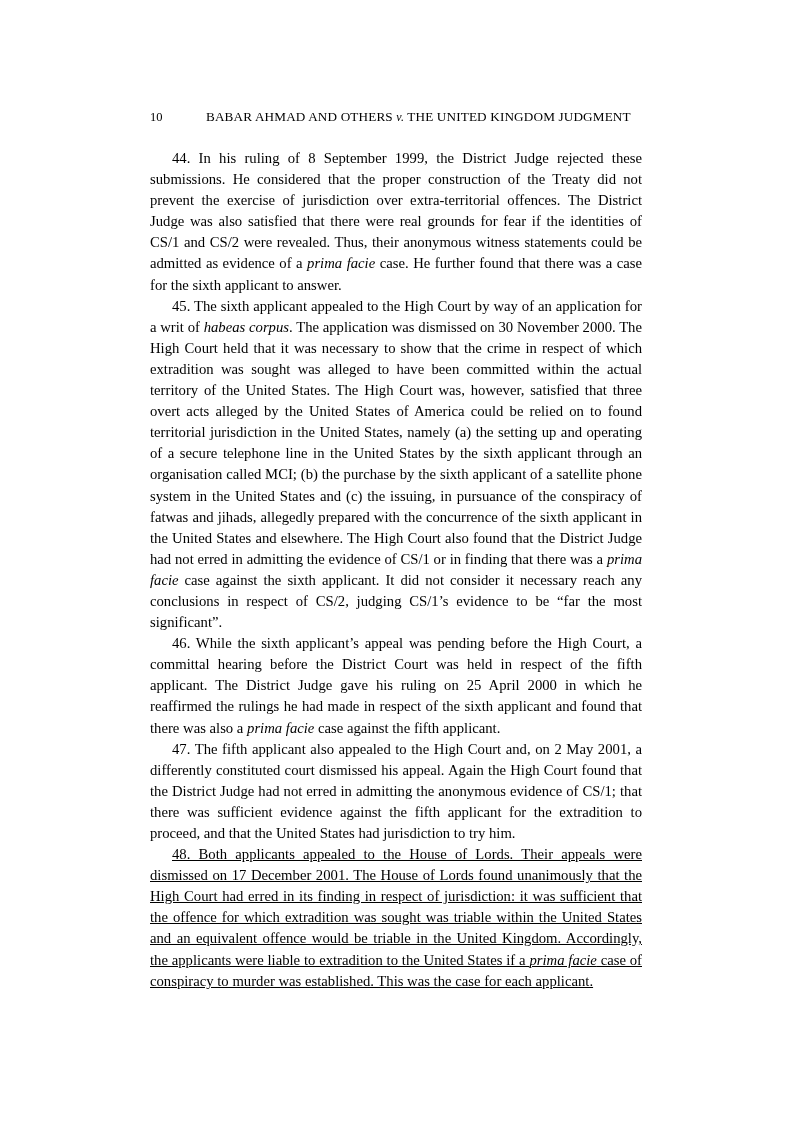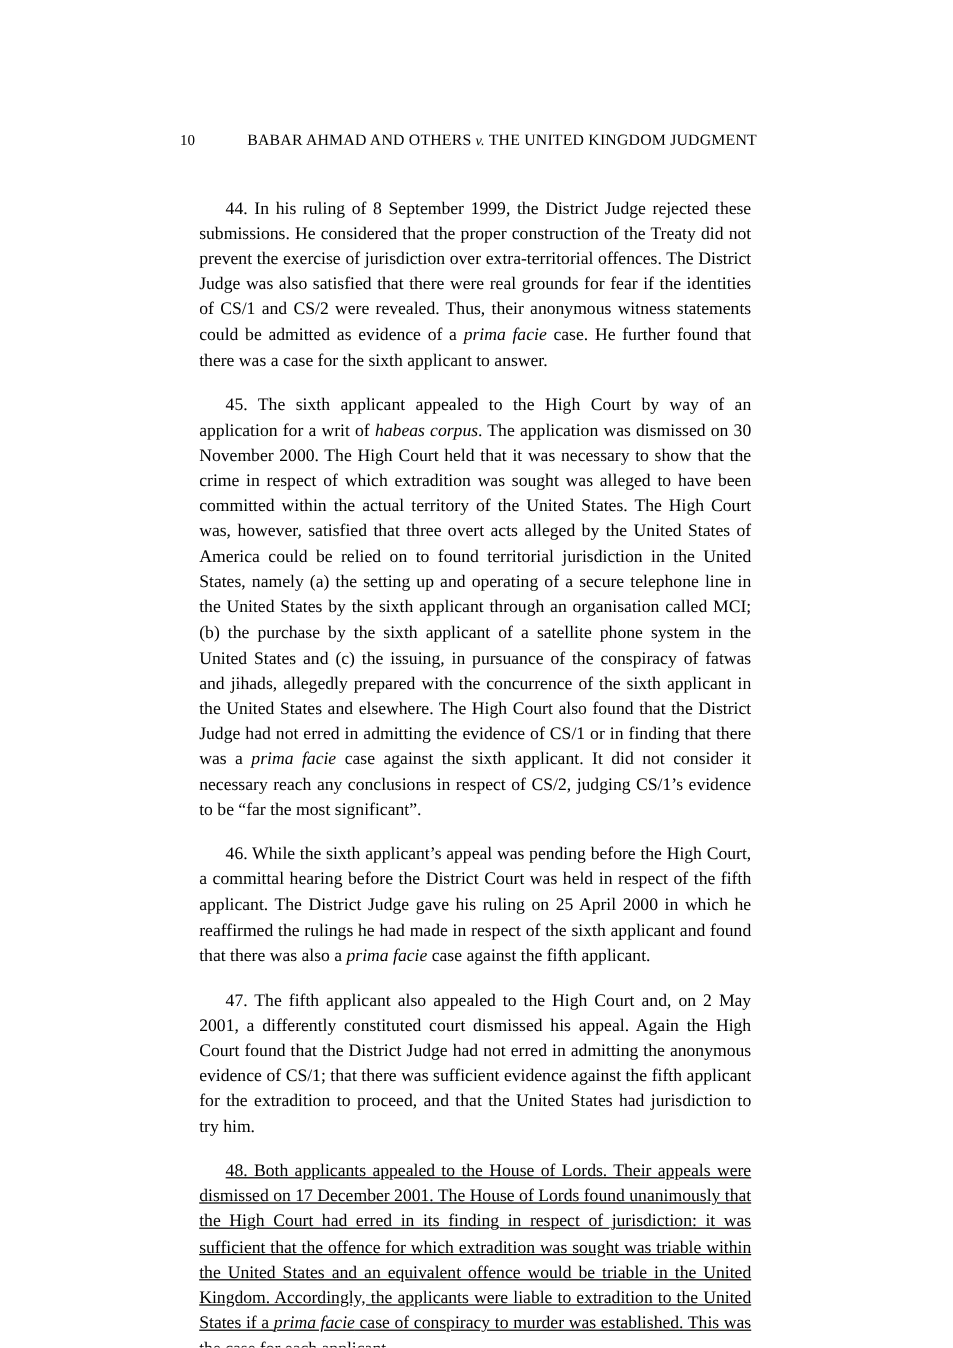--- a/index.html
+++ b/index.html
@@ -52,21 +52,21 @@
     position: absolute;
     left: 150px;
     top: 148px;
     width: 492px;
     font-size: 14.7px;
     line-height: 21.1px;
     text-align: justify;
     text-justify: inter-word;
   }
   p.para {
-    margin: 16px;
+    margin: 0;
     text-indent: 22px;
     text-align: justify;
   }
   p.para:last-child {
     text-align: justify;
     text-decoration: underline;
   }
   i {
     font-style: italic;
   }

